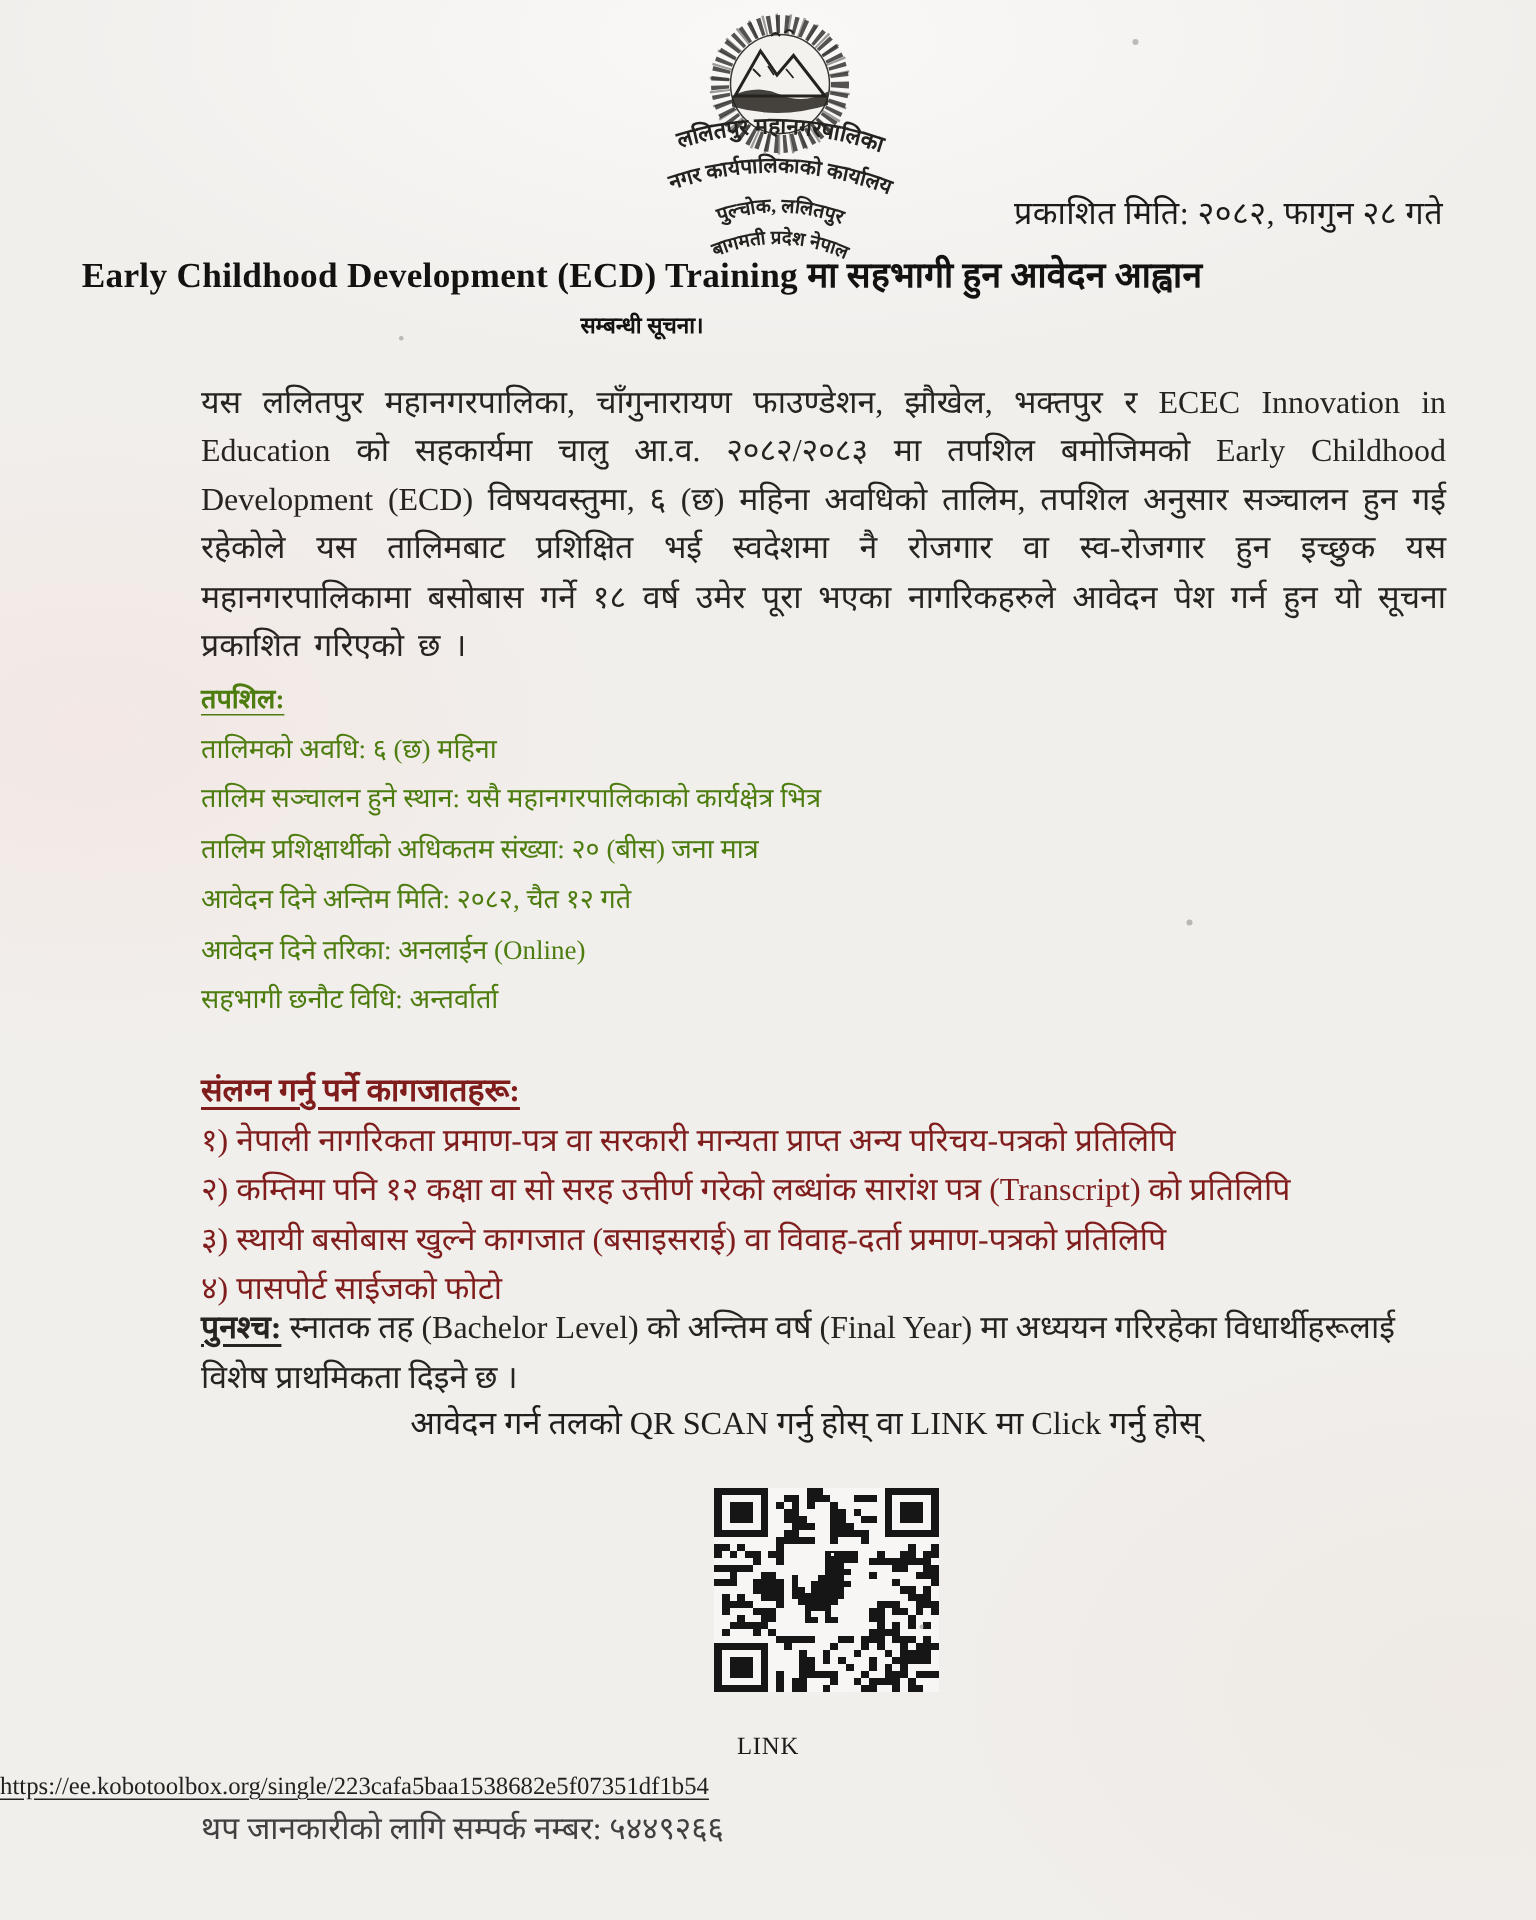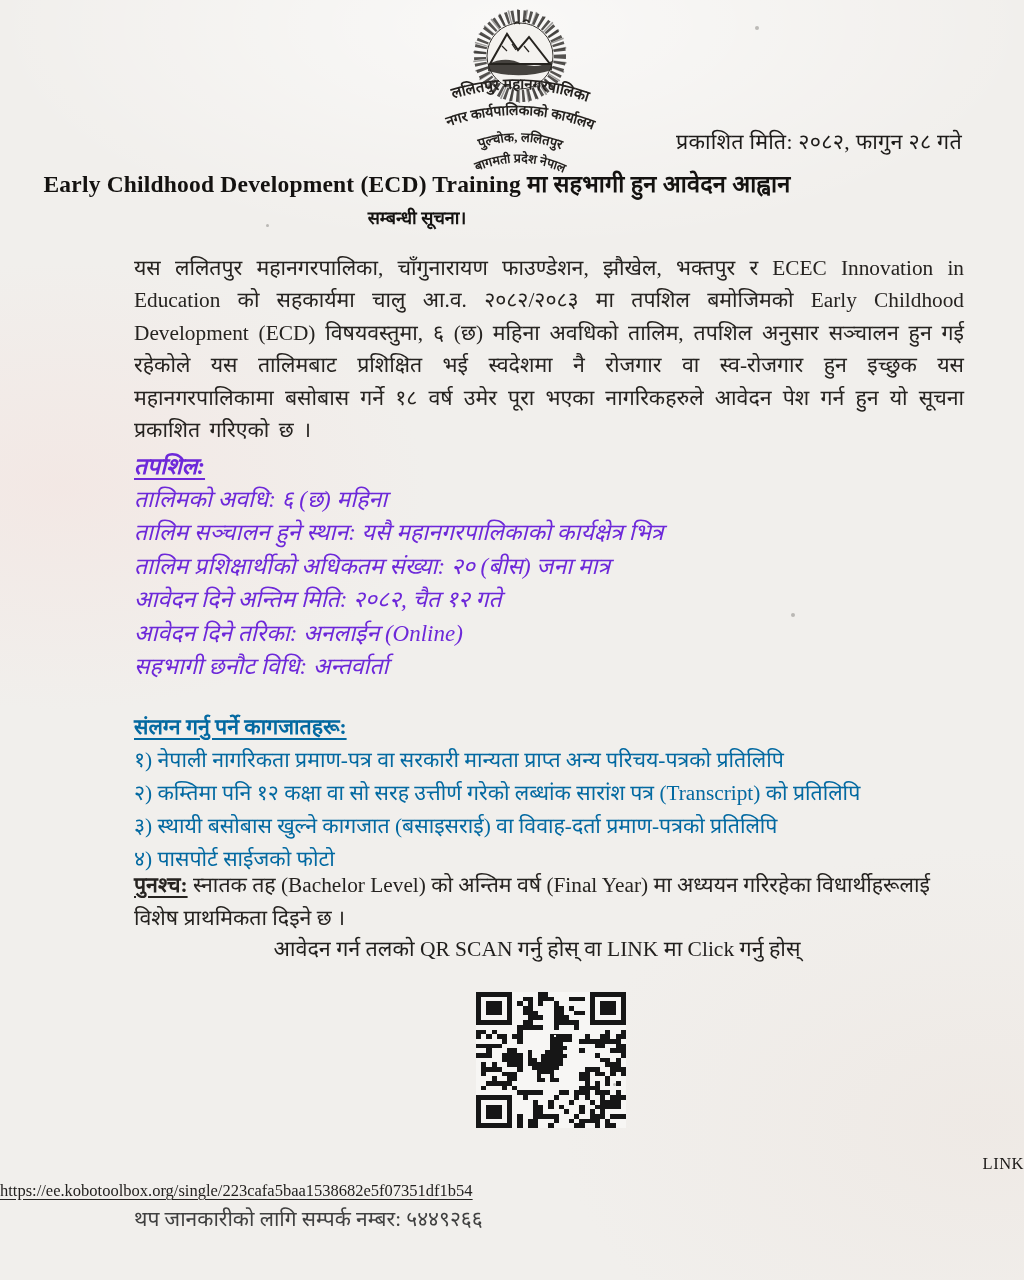--- a/index.html
+++ b/index.html
@@ -10,38 +10,38 @@
       radial-gradient(600px 400px at 96% 88%, rgba(236,228,222,.5), rgba(236,228,222,0) 70%),
       radial-gradient(700px 300px at 50% 2%, rgba(255,255,255,.6), rgba(255,255,255,0) 75%),
       #f1efec;
     font-family:"Liberation Serif","DejaVu Serif",serif;
     color:#24221f;
   }
   .abs{position:absolute;}
   
   #logo-wrap{left:402px;top:4px;width:236px;height:176px;}
   #pub-date{top:126px;right:62px;font-size:21.5px;letter-spacing:.3px;white-space:nowrap;color:#1d1b19;}
-  #title-block{top:166px;left:5px;width:824px;text-align:center;font-weight:bold;color:#141210;}
+  #title-block{top:166px;left:16px;width:824px;text-align:center;font-weight:bold;color:#141210;}
   #title-line1{font-size:23.5px;line-height:36px;letter-spacing:.2px;}
-  #title-line2{font-size:18px;line-height:33px;}
+  #title-line2{font-size:15px;line-height:33px;}
   
   #intro{top:252px;left:134px;width:830px;font-size:21.3px;line-height:32.4px;
          text-align:justify;text-justify:inter-word;word-spacing:4px;color:#262320;}
-  #details-block{top:450px;left:134px;width:840px;font-size:23px;color:#6d28d9;font-style:italic;}
+  #details-block{top:450px;left:134px;width:840px;font-size:18px;color:#4d7c0f;}
   .u-head{font-weight:bold;text-decoration:underline;text-underline-offset:4px;line-height:33px;}
   .line-list > div{line-height:33.4px;white-space:nowrap;}
-  #docs-block{top:711px;left:134px;width:860px;font-size:21.3px;color:#0369a1;}
+  #docs-block{top:711px;left:134px;width:860px;font-size:21.3px;color:#7f1d1d;}
   #docs-block .line-list > div{line-height:33px;}
   #postscript{top:869px;left:134px;width:800px;font-size:21.3px;line-height:32px;color:#262320;}
   #qr-line{top:933px;left:0;width:1024px;text-align:center;font-size:21.5px;color:#201e1c;padding-left:25px;}
   
   #qr-box{top:992px;left:476px;width:150px;height:136px;}
   #qr-box svg{display:block;width:150px;height:136px;shape-rendering:crispEdges;}
   
-  #link-label{top:1154px;left:0;width:1024px;text-align:right;font-size:16.5px;letter-spacing:.5px;color:#1d1b19;}
+  #link-label{top:1154px;left:0;width:1024px;text-align:center;font-size:16.5px;letter-spacing:.5px;color:#1d1b19;}
   #link-url{top:1181px;left:0;width:1024px;text-align:left;font-size:16.5px;}
   #link-url a{color:#242220;text-decoration:underline;text-underline-offset:3px;}
   #contact{top:1204px;left:134px;font-size:21px;color:#404040;}
   
   .speck{position:absolute;background:#8d8a86;border-radius:50%;opacity:.55;}
   
   .stamp-text{font-weight:bold;fill:#25221f;}
 </style>
 </head>
 <body>

